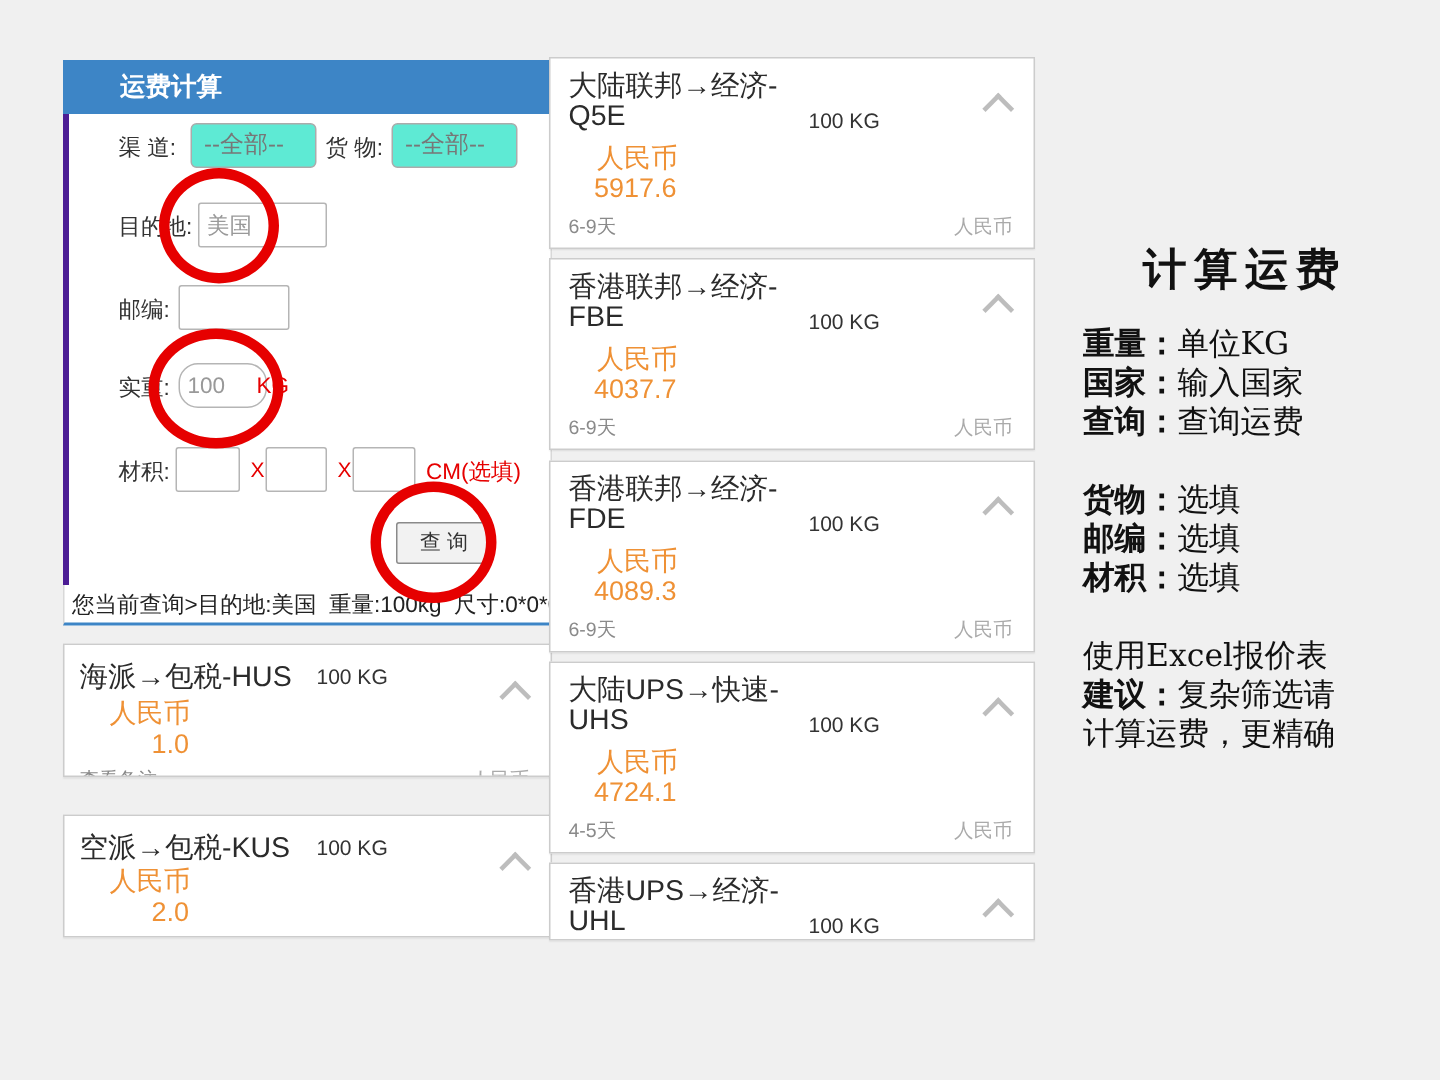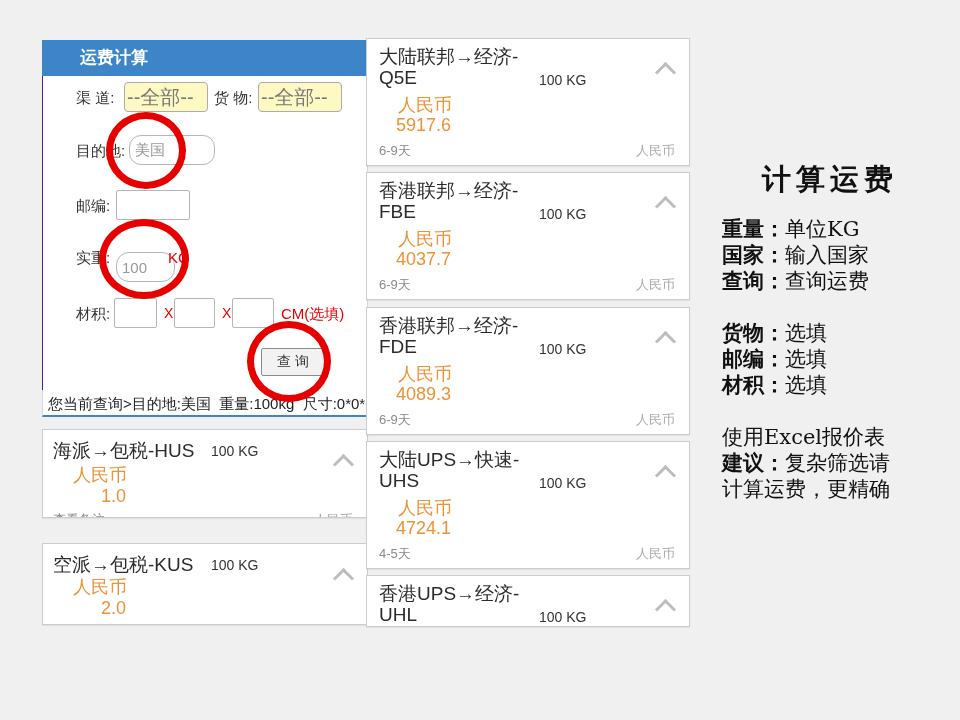--- a/index.html
+++ b/index.html
@@ -4,28 +4,28 @@
 <style>
   html,body{margin:0;padding:0;background:#f0f0f0;}
   .stage{position:relative;width:960px;height:720px;background:#f0f0f0;
          font-family:"Liberation Sans",sans-serif;overflow:hidden;}
 
   
   .form-panel{position:absolute;left:42px;top:40px;width:326px;}
   .panel-header{height:36px;line-height:36px;background:#3d85c6;color:#fff;
                 font-size:17px;font-weight:bold;padding-left:38px;box-sizing:border-box;}
   .form-body{position:relative;height:314px;background:#fff;
-             border-left:1px solid #4c1d95;border-right:1px solid #d8d8d8;box-sizing:border-box;}
+             border-left:4px solid #4c1d95;border-right:1px solid #d8d8d8;box-sizing:border-box;}
   .status-line{background:#fff;border-left:1px solid #d8d8d8;border-right:1px solid #d8d8d8;
                border-bottom:2px solid #3d85c6;height:27px;line-height:27px;padding-left:5px;
                font-size:15px;color:#222;white-space:pre;box-sizing:border-box;}
   .flabel{position:absolute;font-size:15px;color:#333;white-space:pre;}
-  .sel{position:absolute;width:84px;height:30px;background:#fef9c3;border:1px solid #ababab;
-       border-radius:4px;box-sizing:border-box;font-size:20px;color:#777;line-height:28px;
-       padding-left:2px;overflow:hidden;}
+  .sel{position:absolute;width:84px;height:30px;background:#5eead4;border:1px solid #ababab;
+       border-radius:4px;box-sizing:border-box;font-size:16px;color:#777;line-height:28px;
+       padding-left:8px;overflow:hidden;}
   .inp{position:absolute;height:30px;border:1px solid #b5b5b5;border-radius:2px;background:#fff;
        box-sizing:border-box;font-size:15px;color:#999;padding:0 5px;
        font-family:"Liberation Sans",sans-serif;}
   .red{position:absolute;color:#e60000;font-size:15px;}
   .qbtn{position:absolute;left:218px;top:272px;width:64px;height:28px;background:#f2f2f2;
         border:1px solid #8a8a8a;border-radius:2px;font-size:14px;color:#333;
         font-family:"Liberation Sans",sans-serif;white-space:pre;}
 
   
   .circ{position:absolute;border:7px solid #e60000;border-radius:50%;
@@ -65,27 +65,27 @@
   <div class="form-panel">
     <div class="panel-header">运费计算</div>
 
     <div class="form-body">
       <span class="flabel" style="left:33px;top:13px">渠 道:</span>
       <div class="sel" style="left:81px;top:6px">--全部--</div>
       <span class="flabel" style="left:171px;top:13px">货 物:</span>
       <div class="sel" style="left:215px;top:6px">--全部--</div>
 
       <span class="flabel" style="left:33px;top:66px">目的地:</span>
-      <input class="inp" style="left: 86px; top: 59px; width: 86px; border-radius: 12px;" value="美国">
+      <input class="inp" style="left: 86px; top: 59px; width: 86px;" value="美国">
 
       <span class="flabel" style="left:33px;top:121px">邮编:</span>
       <input class="inp" style="left: 73px; top: 114px; width: 74px;" value="">
 
       <span class="flabel" style="left:33px;top:173px">实重:</span>
-      <input class="inp" style="left: 73px; top: 176px; width: 59px; border-radius: 13px;" value="100">
+      <input class="inp" style="left: 73px; top: 166px; width: 59px; border-radius: 13px;" value="100">
       <span class="red" style="left:125px;top:173px">KG</span>
 
       <span class="flabel" style="left:33px;top:229px">材积:</span>
       <input class="inp" style="left: 71px; top: 222px; width: 43px;" value="">
       <span class="red" style="left:121px;top:229px;font-size:14px">X</span>
       <input class="inp" style="left: 131px; top: 222px; width: 41px;" value="">
       <span class="red" style="left:179px;top:229px;font-size:14px">X</span>
       <input class="inp" style="left: 189px; top: 222px; width: 42px;" value="">
       <span class="red" style="left:238px;top:229px">CM(选填)</span>
 

